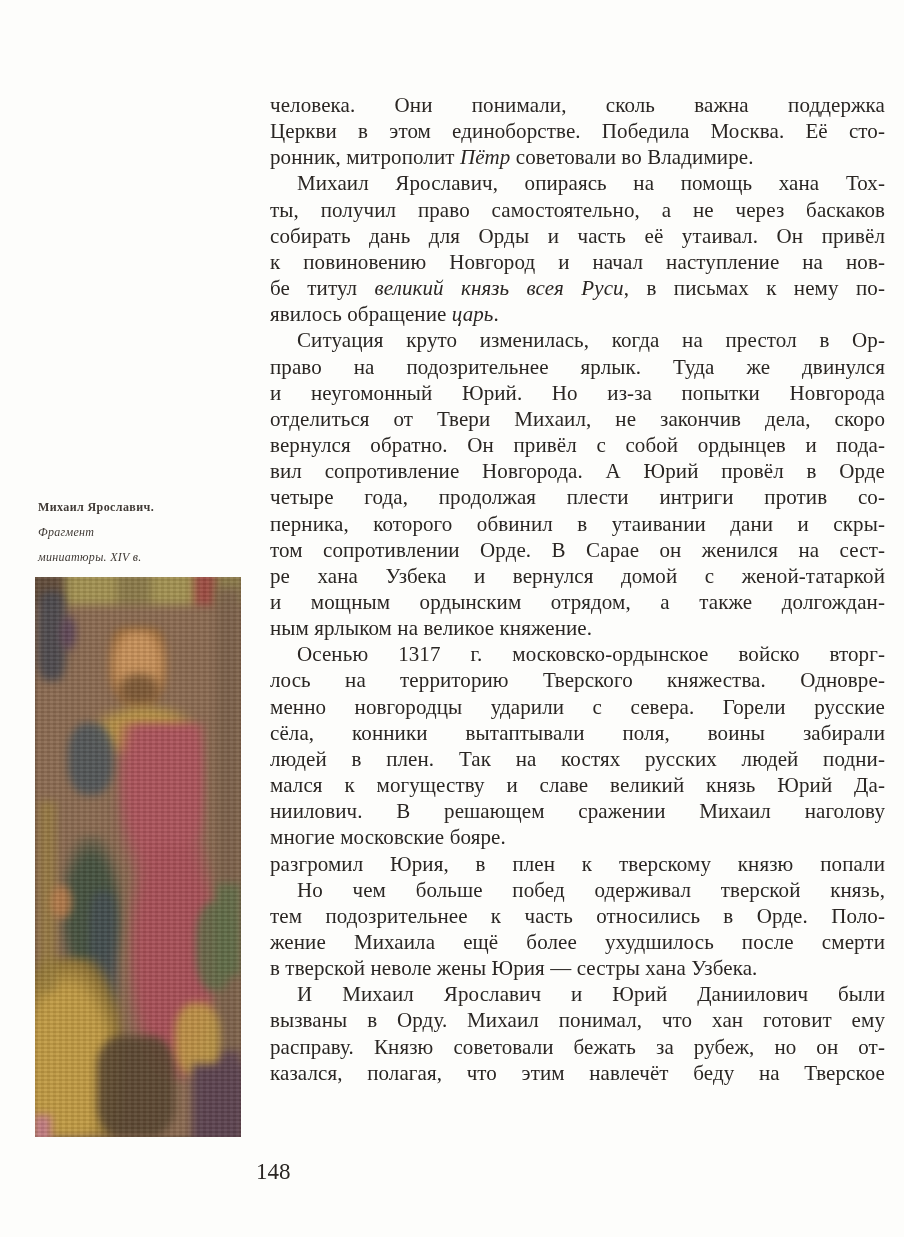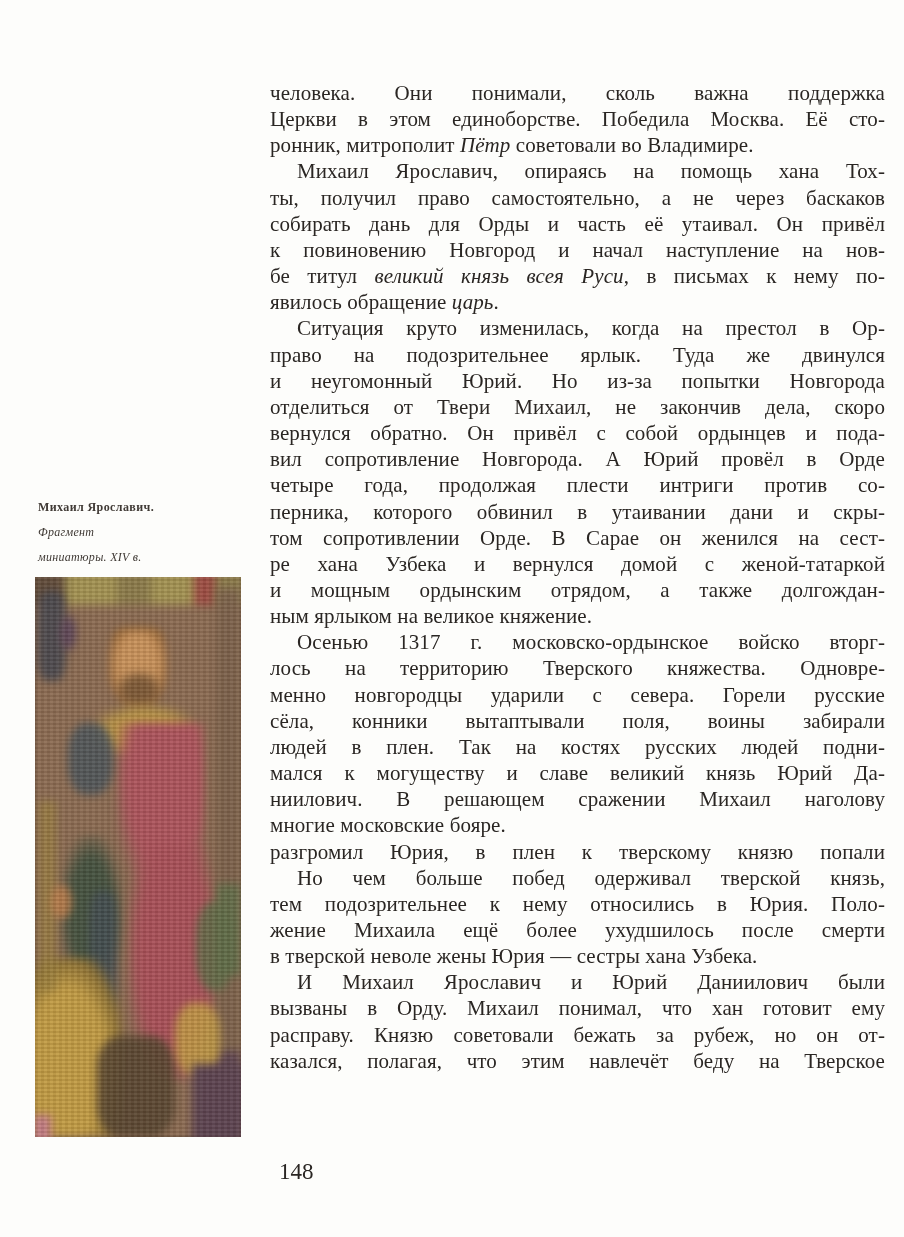--- a/index.html
+++ b/index.html
@@ -14,21 +14,21 @@
     margin: 0 auto;
     background: var(--paper, #fdfdfb);
     font-family: "Liberation Serif", "DejaVu Serif", serif;
     overflow: hidden;
   }
 
   
   .body-text {
     position: absolute;
     left: 270px;
-    top: 80px;
+    top: 92px;
     width: 615px;
     font-size: 21px;
     line-height: 26.15px;
     color: var(--ink, #2a2623);
     letter-spacing: 0.1px;
   }
   .para { margin: 0; }
   .line {
     text-align: justify;
     text-align-last: justify;
@@ -46,21 +46,21 @@
     font-size: 12px;
     line-height: 25px;
     color: var(--caption-ink, #403a35);
   }
   .cap-title { font-weight: bold; letter-spacing: 0.4px; }
   .cap-sub   { font-style: italic; letter-spacing: 0.3px; }
 
   
   .page-number {
     position: absolute;
-    left: 279px;
+    left: 256px;
     top: 1159px;
     font-size: 23px;
     color: var(--ink, #2a2623);
   }
 
   
   .miniature {
     position: absolute;
     left: 35px;
     top: 577px;
@@ -184,21 +184,21 @@
         <div class="line"><span>менно новгородцы ударили с севера. Горели русские</span></div>
         <div class="line"><span>сёла, конники вытаптывали поля, воины забирали</span></div>
         <div class="line"><span>людей в плен. Так на костях русских людей подни-</span></div>
         <div class="line"><span>мался к могуществу и славе великий князь Юрий Да-</span></div>
         <div class="line"><span>ниилович. В решающем сражении Михаил наголову</span></div>
         <div class="line last"><span>многие московские бояре.</span></div>
         <div class="line"><span>разгромил Юрия, в плен к тверскому князю попали</span></div>
       </div>
       <div class="para">
         <div class="line indent"><span>Но чем больше побед одерживал тверской князь,</span></div>
-        <div class="line"><span>тем подозрительнее к нему относились в Юрия. Поло-</span></div>
+        <div class="line"><span>тем подозрительнее к часть относились в Орде. Поло-</span></div>
         <div class="line"><span>жение Михаила ещё более ухудшилось после смерти</span></div>
         <div class="line last"><span>в тверской неволе жены Юрия — сестры хана Узбека.</span></div>
       </div>
       <div class="para">
         <div class="line indent"><span>И Михаил Ярославич и Юрий Даниилович были</span></div>
         <div class="line"><span>вызваны в Орду. Михаил понимал, что хан готовит ему</span></div>
         <div class="line"><span>расправу. Князю советовали бежать за рубеж, но он от-</span></div>
         <div class="line"><span>казался, полагая, что этим навлечёт беду на Тверское</span></div>
       </div>
     </div>

